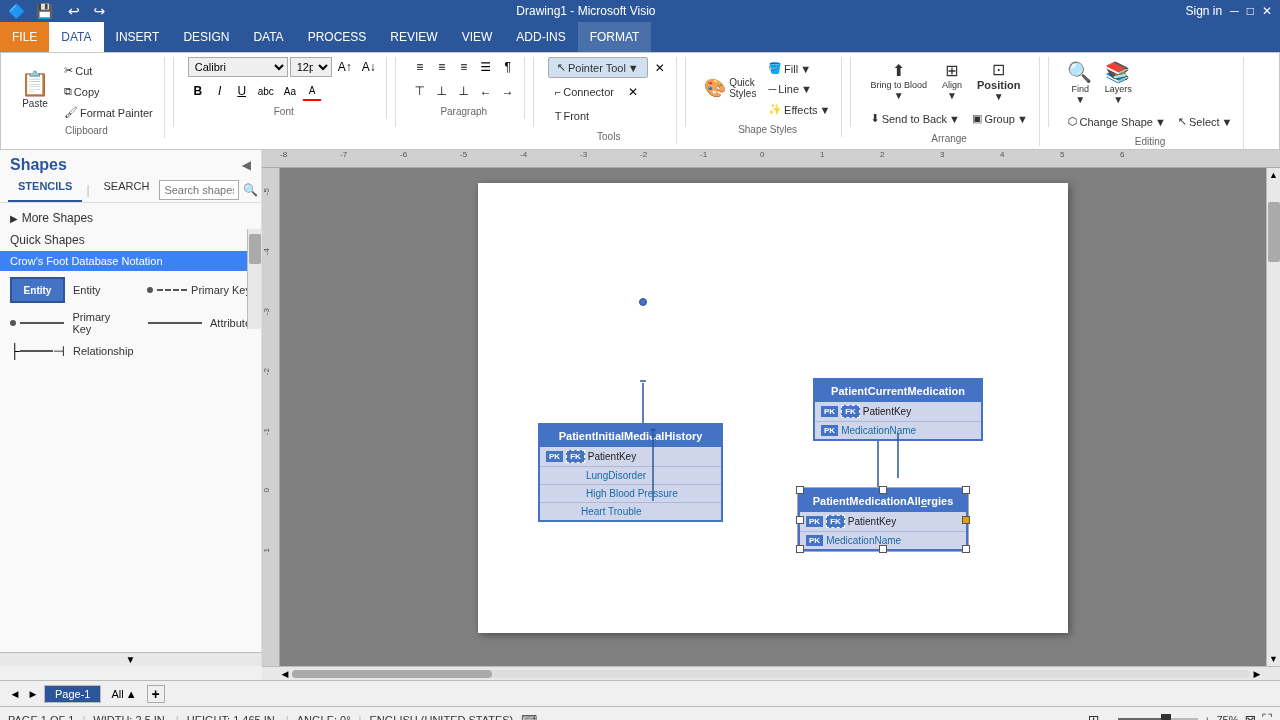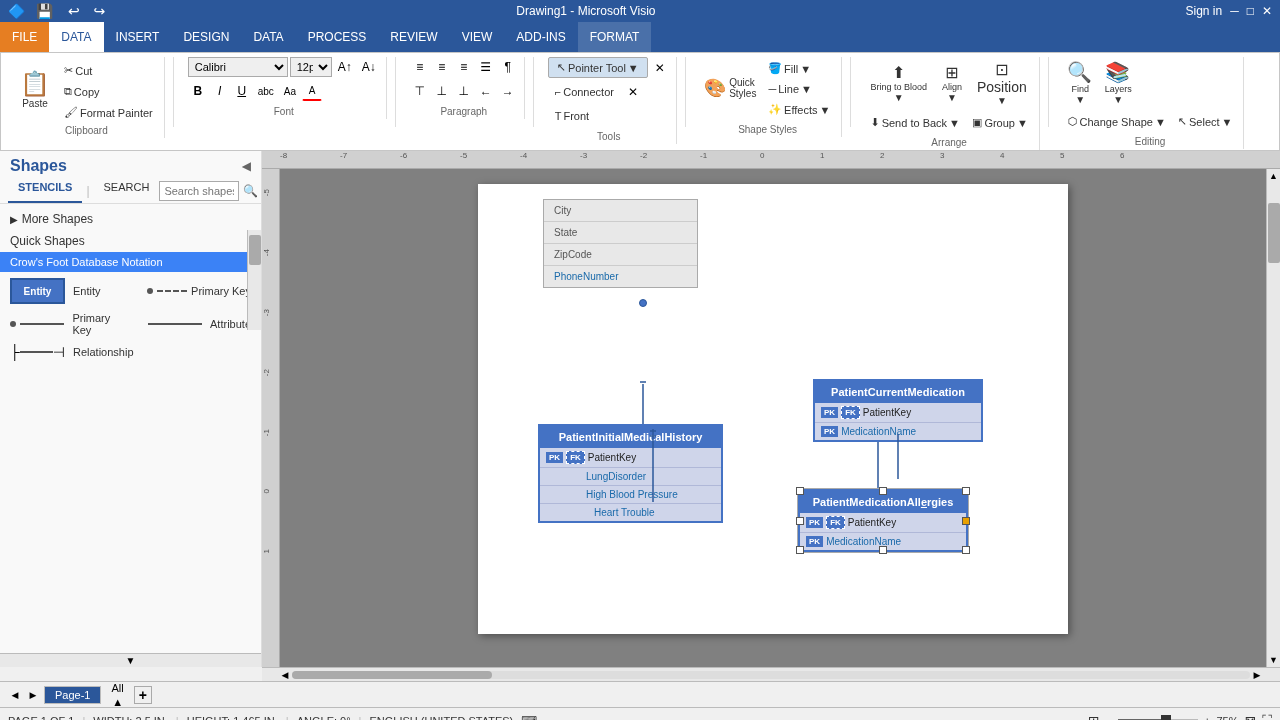--- a/index.html
+++ b/index.html
@@ -250,21 +250,21 @@
             <span style="font-size:9px;">Bring to Blood</span>
             <span>▼</span>
           </div>
           <div class="ribbon-btn" style="font-size:10px; text-align:center;">
             <span style="font-size:16px;">⊞</span>
             <span style="font-size:9px;">Align</span>
             <span>▼</span>
           </div>
           <div class="ribbon-btn" style="font-size:10px; text-align:center;">
             <span style="font-size:16px;">⊡</span>
-            <span style="font-size:14px;">Position</span>
+            <span style="font-size:11px;font-weight:bold;">Position</span>
             <span>▼</span>
           </div>
         </div>
         <div class="toolbar-row">
           <div class="ribbon-btn-small">
             <span>⬇</span>
             <span>Send to Back</span>
             <span>▼</span>
           </div>
           <div class="ribbon-btn-small">
@@ -438,45 +438,39 @@
 
             <line x1="320" y1="310" x2="400" y2="310" stroke="#2b579a" stroke-width="1.5"></line>
 
             <line x1="400" y1="240" x2="400" y2="310" stroke="#2b579a" stroke-width="1.5"></line>
             <line x1="400" y1="240" x2="400" y2="245" stroke="#2b579a" stroke-width="1.5"></line>
 
             <line x1="162" y1="198" x2="168" y2="198" stroke="#2b579a" stroke-width="1.5"></line>
             <line x1="162" y1="255" x2="168" y2="255" stroke="#2b579a" stroke-width="1.5"></line>
           </svg>
 
-          <div style="position:absolute; top:15px; left:65px; width:155px; border:1px solid #aaa; background:#e8e8e8;">
-            <div style="padding:5px 10px; font-size:10px; color:#555; border-bottom:1px solid #ccc;">City</div>
-            <div style="padding:5px 10px; font-size:10px; color:#555; border-bottom:1px solid #ccc;">State</div>
-            <div style="padding:5px 10px; font-size:10px; color:#555; border-bottom:1px solid #ccc;">ZipCode</div>
-            <div style="padding:5px 10px; font-size:10px; color:#1a6aaa;">PhoneNumber</div>
-          </div>
 
           <div style="position:absolute; left:161px; top:115px; width:8px; height:8px; border-radius:50%; background:#4472c4; border:1px solid #2b579a;"></div>
 
           <div style="position:absolute; top:240px; left:60px; width:185px; border:2px solid #4472c4; background:white;">
             <div style="background:#4472c4; color:white; font-size:11px; font-weight:bold; padding:5px 8px; text-align:center;">PatientInitialMedicalHistory</div>
             <div style="background:#cfd5ea;">
               <div style="display:flex; align-items:center; padding:3px 6px; border-bottom:1px solid #b0b8d8;">
                 <span style="background:#4472c4; color:white; font-size:8px; font-weight:bold; padding:1px 3px; margin-right:3px; min-width:16px; text-align:center;">PK</span>
                 <span style="background:#4472c4; color:white; font-size:8px; font-weight:bold; padding:1px 3px; margin-right:3px; min-width:16px; text-align:center; border:1px dashed white;">FK</span>
                 <span style="font-size:10px; color:#222;">PatientKey</span>
               </div>
               <div style="display:flex; align-items:center; padding:3px 6px; border-bottom:1px solid #b0b8d8;">
                 <span style="font-size:10px; color:#1a6aaa; margin-left:40px;">LungDisorder</span>
               </div>
               <div style="display:flex; align-items:center; padding:3px 6px; border-bottom:1px solid #b0b8d8;">
                 <span style="font-size:10px; color:#1a6aaa; margin-left:40px;">High Blood Pressure</span>
               </div>
               <div style="display:flex; align-items:center; padding:3px 6px;">
-                <span style="font-size:10px; color:#1a6aaa; margin-left:48px;">Heart Trouble</span>
+                <span style="font-size:10px; color:#1a6aaa; margin-left:35px;">Heart Trouble</span>
               </div>
             </div>
           </div>
 
           <div style="position:absolute; top:195px; left:335px; width:170px; border:2px solid #4472c4; background:white;">
             <div style="background:#4472c4; color:white; font-size:11px; font-weight:bold; padding:5px 8px; text-align:center;">PatientCurrentMedication</div>
             <div style="background:#cfd5ea;">
               <div style="display:flex; align-items:center; padding:3px 6px; border-bottom:1px solid #b0b8d8;">
                 <span style="background:#4472c4; color:white; font-size:8px; font-weight:bold; padding:1px 3px; margin-right:3px; min-width:16px; text-align:center;">PK</span>
                 <span style="background:#4472c4; color:white; font-size:8px; font-weight:bold; padding:1px 3px; margin-right:3px; min-width:16px; text-align:center; border:1px dashed white;">FK</span>
@@ -543,21 +537,21 @@
   <div style="flex:1; height:8px; background:#ddd; border-radius:4px; position:relative;">
     <div style="width:200px; height:8px; background:#aaa; border-radius:4px; cursor:pointer;"></div>
   </div>
   <div class="scroll-arrow">▶</div>
 </div>
 
 <div id="page-tabs" style="height:26px; background:#f0f0f0; border-top:1px solid #bbb; display:flex; align-items:center; padding:0 8px; gap:4px;">
   <div class="scroll-arrow">◀</div>
   <div class="scroll-arrow">▶</div>
   <div class="page-tab active">Page-1</div>
-  <div style="padding:2px 6px; font-size:11px; cursor:pointer; display:flex; align-items:center; gap:2px;flex-direction:column;">
+  <div style="padding:2px 6px; font-size:11px; cursor:pointer; display:flex; align-items:center; gap:2px;">
     <span>All</span>
     <span>▲</span>
   </div>
   <div id="page-tab-add" style="width:18px; height:18px; border:1px solid #aaa; background:#f0f0f0; display:flex; align-items:center; justify-content:center; cursor:pointer; font-size:14px; font-weight:bold;">+</div>
 </div>
 
 <div id="status-bar" style="height:26px; background:#f0f0f0; border-top:1px solid #bbb; display:flex; align-items:center; padding:0 8px; gap:8px; font-size:11px; color:#333;">
   <span>PAGE 1 OF 1</span>
   <span style="color:#bbb;">|</span>
   <span>WIDTH: 2.5 IN.</span>

